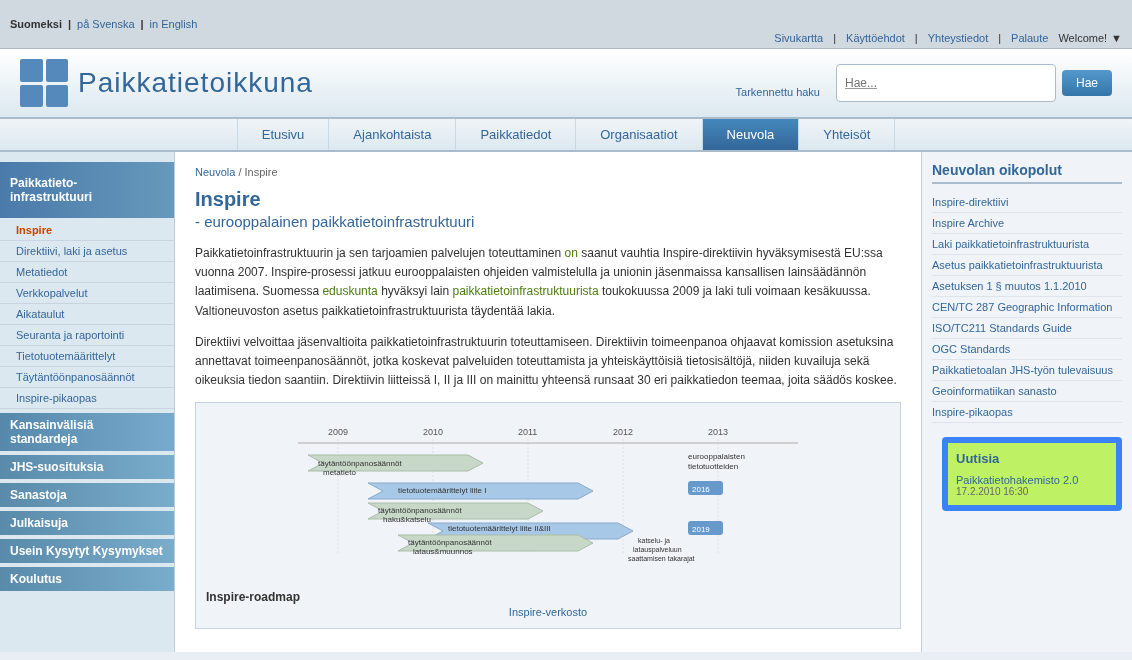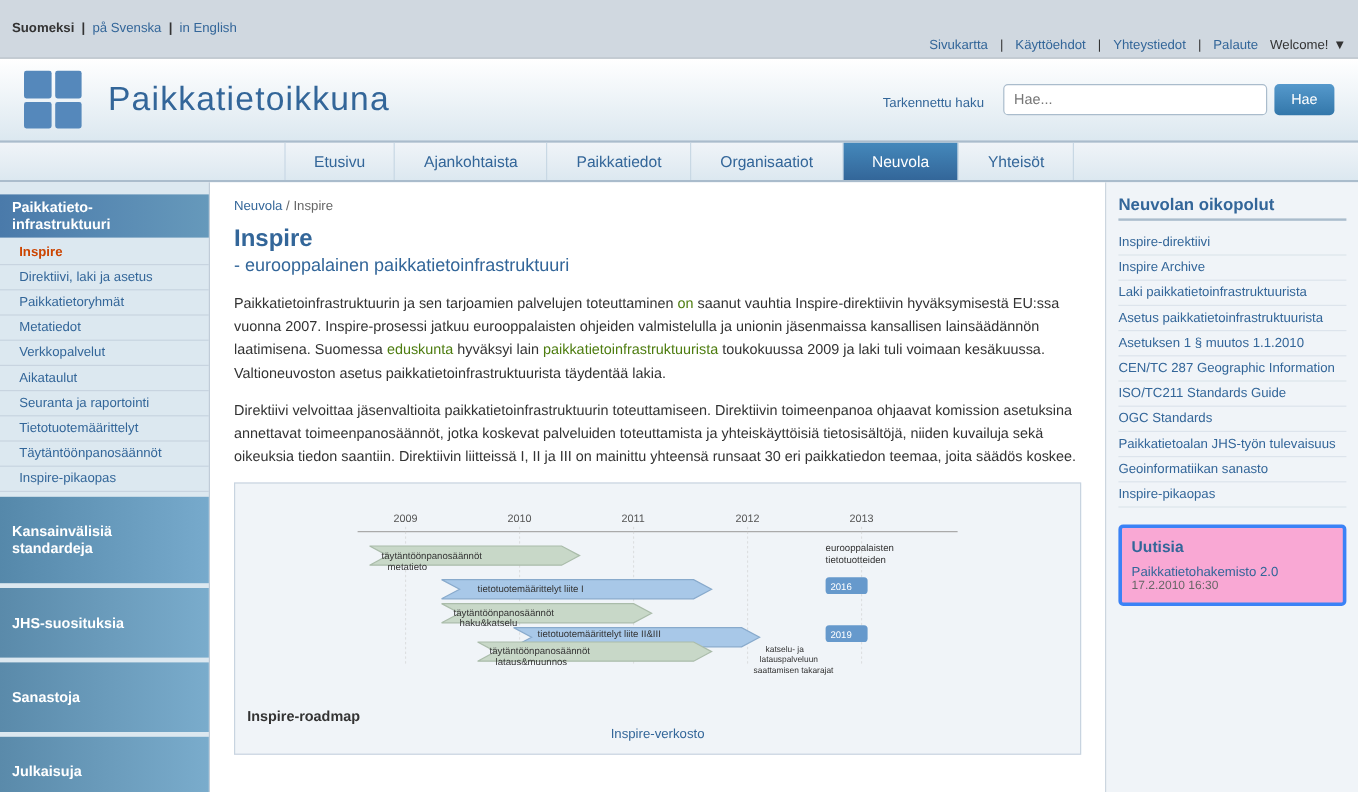--- a/index.html
+++ b/index.html
@@ -24,41 +24,42 @@
 
     
     #header {
       background: linear-gradient(to bottom, #ffffff, #dce8f0);
       padding: 10px 20px;
       display: flex;
       align-items: center;
       justify-content: space-between;
       border-bottom: 2px solid #aabccc;
     }
-    #logo-area { display: flex; align-items: center; gap: 22px; }
+    #logo-area { display: flex; align-items: center; gap: 10px; }
     #logo-icon {
       width: 48px; height: 48px;
       display: grid; grid-template-columns: 1fr 1fr; gap: 3px;
     }
     #logo-icon div {
       background: #5588bb;
       border-radius: 2px;
     }
     #logo-title { font-size: 28px; color: #336699; font-weight: normal; letter-spacing: 1px; }
     #search-area { display: flex; align-items: center; gap: 16px; flex-direction: row; align-items: flex-end; }
     #tarkennettu { color: #336699; font-size: 11px; text-decoration: none; margin-bottom: 4px; }
     #search-row { display: flex; gap: 6px; align-items: center; }
     #search-input {
-      width: 220px; height: 26px;
+      width: 220px; height: 38px;
       border: 1px solid #aabccc;
       border-radius: 4px;
       padding: 2px 8px;
       color: #999;
       font-size: 12px;
       background: white;
+      text-decoration: underline;
     }
     #search-button {
       background: linear-gradient(to bottom, #5599cc, #3377aa);
       color: white;
       border: none;
       border-radius: 4px;
       padding: 4px 14px;
       cursor: pointer;
       font-size: 12px;
       height: 26px;
@@ -96,38 +97,38 @@
     #sidebar {
       width: 175px;
       min-width: 175px;
       background: #dce8f0;
       padding: 10px 0;
       border-right: 1px solid #c0ccd8;
     }
     .sidebar-section-title {
       background: linear-gradient(to right, #4a7aaa, #6699bb);
       color: white;
-      padding: 4px 10px;
+      padding: 14px 10px;
       font-size: 12px;
       font-weight: bold;
       margin-bottom: 2px;
       cursor: pointer;
     }
     .sidebar-item {
       padding: 4px 10px 4px 16px;
       font-size: 11px;
       color: #336699;
       cursor: pointer;
       border-bottom: 1px solid #c8d4e0;
     }
     .sidebar-item.active { font-weight: bold; color: #cc4400; }
     .sidebar-subsection {
       background: linear-gradient(to right, #5588aa, #77aacc);
       color: white;
-      padding: 22px 10px;
+      padding: 5px 10px;
       font-size: 12px;
       font-weight: bold;
       margin-top: 4px;
       cursor: pointer;
     }
 
     
     #main-content {
       flex: 1;
       padding: 14px 20px;
@@ -181,24 +182,25 @@
     .right-link {
       display: block;
       font-size: 11px;
       color: #336699;
       text-decoration: none;
       padding: 4px 0;
       border-bottom: 1px solid #dde4ec;
     }
     .news-section {
       margin-top: 14px;
-      background: #f9a8d4;
-      border: 3px solid #3b82f6;
+      background: #bef264;
+      border: 6px solid #3b82f6;
       border-radius: 4px;
       padding: 8px;
+      margin-left: 10px;
     }
     .news-title {
       font-size: 13px;
       color: #336699;
       font-weight: bold;
       margin-bottom: 8px;
     }
     .news-item-title { font-size: 11px; color: #336699; text-decoration: none; display: block; }
     .news-item-date { font-size: 10px; color: #666; }
   </style>
@@ -255,21 +257,20 @@
   <a href="#" class="active">Neuvola</a>
   <a href="#">Yhteisöt</a>
 </nav>
 
 <div id="content-area">
 
   <div id="sidebar">
     <div class="sidebar-section-title">Paikkatieto-<br>infrastruktuuri</div>
     <div class="sidebar-item active">Inspire</div>
     <div class="sidebar-item">Direktiivi, laki ja asetus</div>
-    <div class="sidebar-item">Paikkatietoryhmät</div>
     <div class="sidebar-item">Metatiedot</div>
     <div class="sidebar-item">Verkkopalvelut</div>
     <div class="sidebar-item">Aikataulut</div>
     <div class="sidebar-item">Seuranta ja raportointi</div>
     <div class="sidebar-item">Tietotuotemäärittelyt</div>
     <div class="sidebar-item">Täytäntöönpanosäännöt</div>
     <div class="sidebar-item">Inspire-pikaopas</div>
     <div class="sidebar-subsection">Kansainvälisiä standardeja</div>
     <div class="sidebar-subsection" style="background:linear-gradient(to right,#5a8aaa,#7aaccc);">JHS-suosituksia</div>
     <div class="sidebar-subsection" style="background:linear-gradient(to right,#5a8aaa,#7aaccc);">Sanastoja</div>

